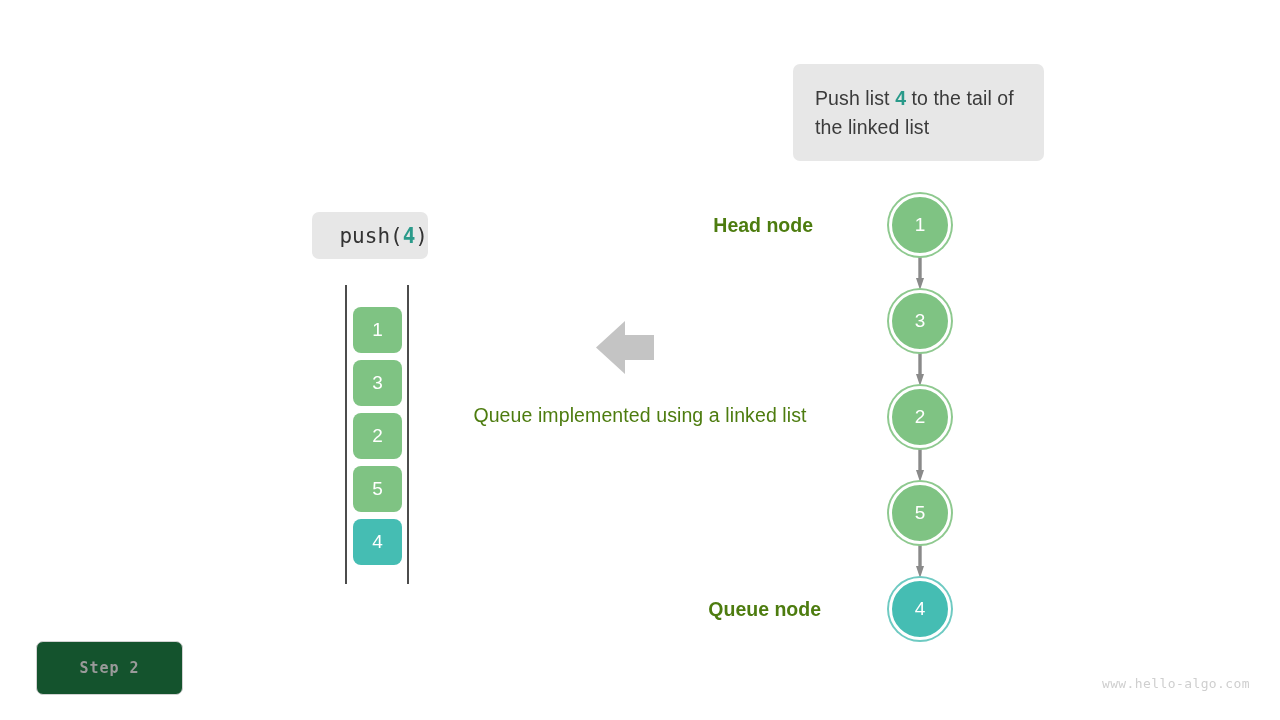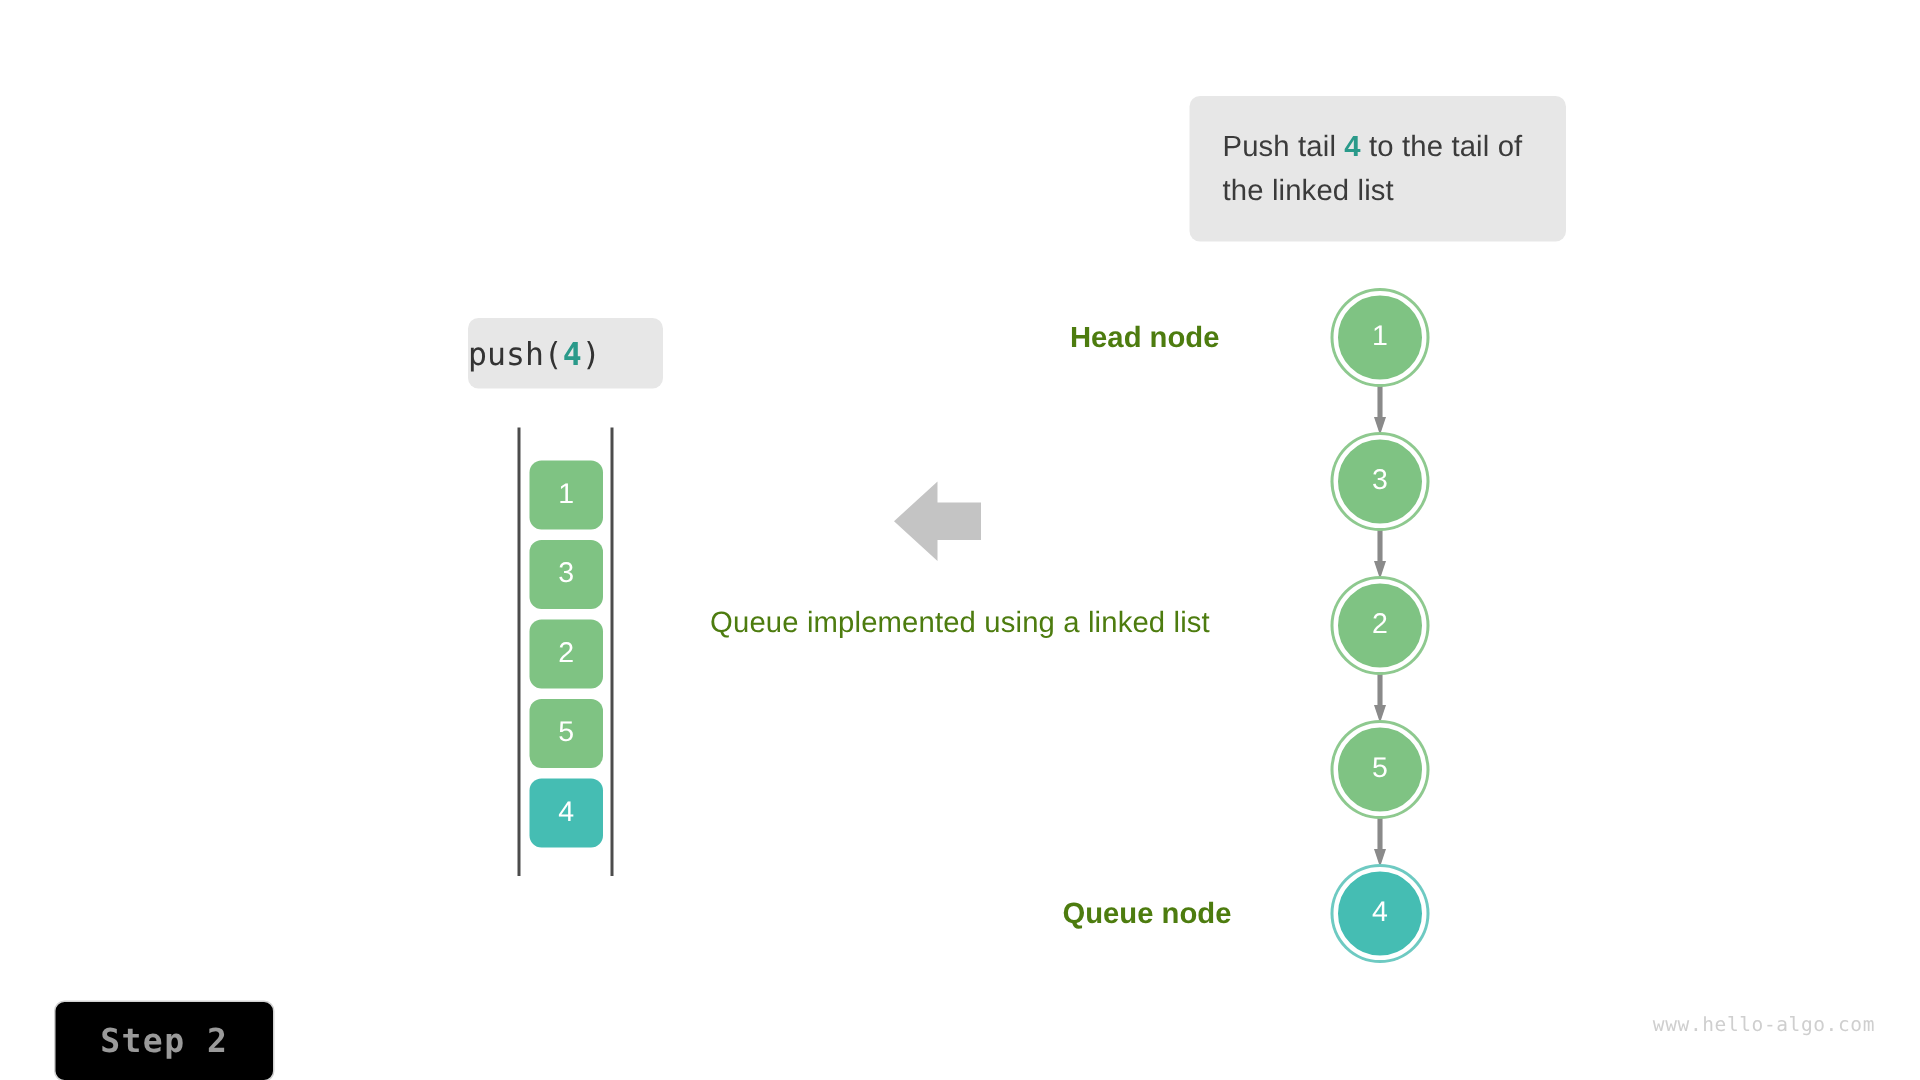--- a/index.html
+++ b/index.html
@@ -44,27 +44,27 @@
   .accent-num {
     color: #2a9a8a;
     font-weight: bold;
   }
 
   
   .push-chip {
     position: absolute;
     left: 312px;
     top: 212px;
-    width: 130px;
+    width: 116px;
     height: 47px;
     background: #e7e7e7;
     border-radius: 7px;
     display: flex;
     align-items: center;
-    justify-content: flex-start;
+    justify-content: flex-end;
     font-family: "DejaVu Sans Mono", "Liberation Mono", monospace;
     font-size: 21px;
     color: #333333;
     letter-spacing: 0px;
   }
   .push-chip .accent-num {
     color: #2a9a8a;
     font-weight: bold;
   }
 
@@ -171,53 +171,52 @@
   .label-head { left: 633px; top: 214px; width: 180px; }
   .label-tail { left: 641px; top: 598px; width: 180px; }
 
   
   .step-badge {
     position: absolute;
     left: 36px;
     top: 641px;
     width: 145px;
     height: 52px;
-    background: #000000;
+    background: #14532d;
     border: 1px solid #d2d2d2;
     border-radius: 7px;
     display: flex;
     align-items: center;
     justify-content: center;
     font-family: "DejaVu Sans Mono", "Liberation Mono", monospace;
-    font-size: 22px;
+    font-size: 15px;
     font-weight: bold;
     color: #9a9a9a;
     letter-spacing: 1px;
-    margin-top: 26px;
   }
 
   
   .watermark {
     position: absolute;
     right: 30px;
     top: 676px;
     font-family: "DejaVu Sans Mono", "Liberation Mono", monospace;
     font-size: 13px;
     color: #cfcfcf;
     letter-spacing: 0.4px;
   }
 </style>
 </head>
 <body>
 
 <div class="canvas">
 
   <div class="callout">
     <div class="callout-text">
-      <span>Push tail </span><span class="accent-num">4</span><span> to the tail of the linked list</span>
+      <span>Push list </span><span class="accent-num">4</span><span> to the tail of the linked list</span>
     </div>
   </div>
 
   <div class="push-chip">
     <span>push</span>
       <span>(</span>
       <span class="accent-num">4</span>
       <span>)</span>
   </div>
 

